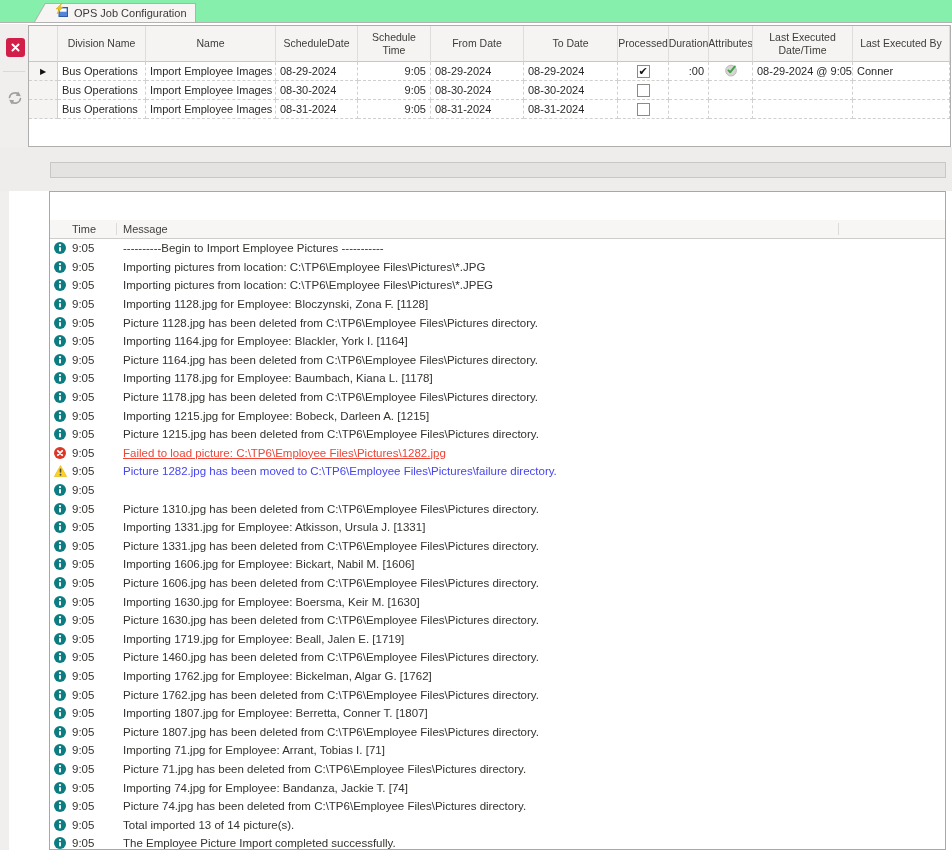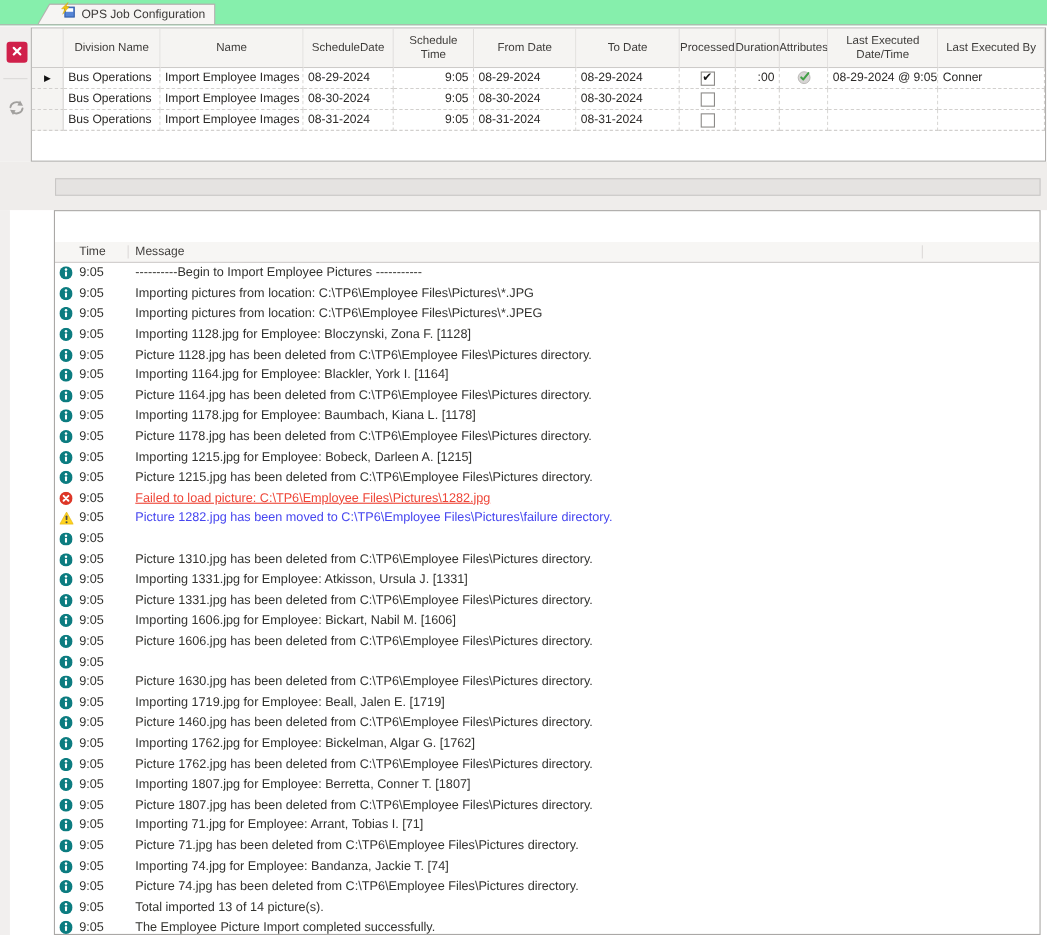--- a/index.html
+++ b/index.html
@@ -469,20 +469,21 @@
       <span class="l-icon">
     <span style="display:flex;">
       <svg width="12" height="12" viewBox="0 0 12 12">
         <circle cx="6" cy="6" r="6" fill="#0c7c80"></circle>
         <circle cx="6" cy="3.1" r="1.15" fill="#ffffff"></circle>
         <rect x="5.05" y="4.9" width="1.9" height="4.6" rx="0.95" fill="#ffffff"></rect>
       </svg>
     </span>
   </span>
       <span class="l-time">9:05</span>
+      <span class="l-msg">Importing 1630.jpg for Employee: Boersma, Keir M. [1630]</span>
     </div>
 
     <div class="l-row info">
       <span class="l-icon">
     <span style="display:flex;">
       <svg width="12" height="12" viewBox="0 0 12 12">
         <circle cx="6" cy="6" r="6" fill="#0c7c80"></circle>
         <circle cx="6" cy="3.1" r="1.15" fill="#ffffff"></circle>
         <rect x="5.05" y="4.9" width="1.9" height="4.6" rx="0.95" fill="#ffffff"></rect>
       </svg>

